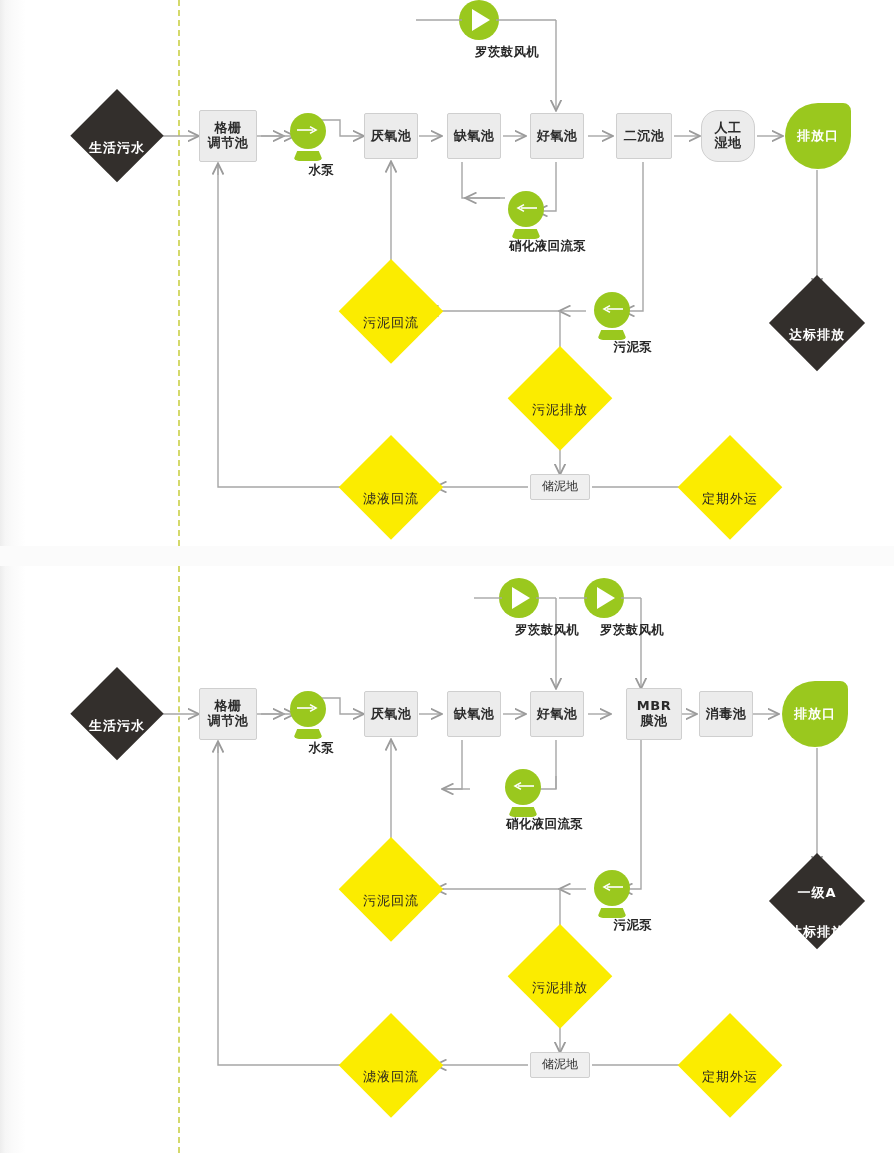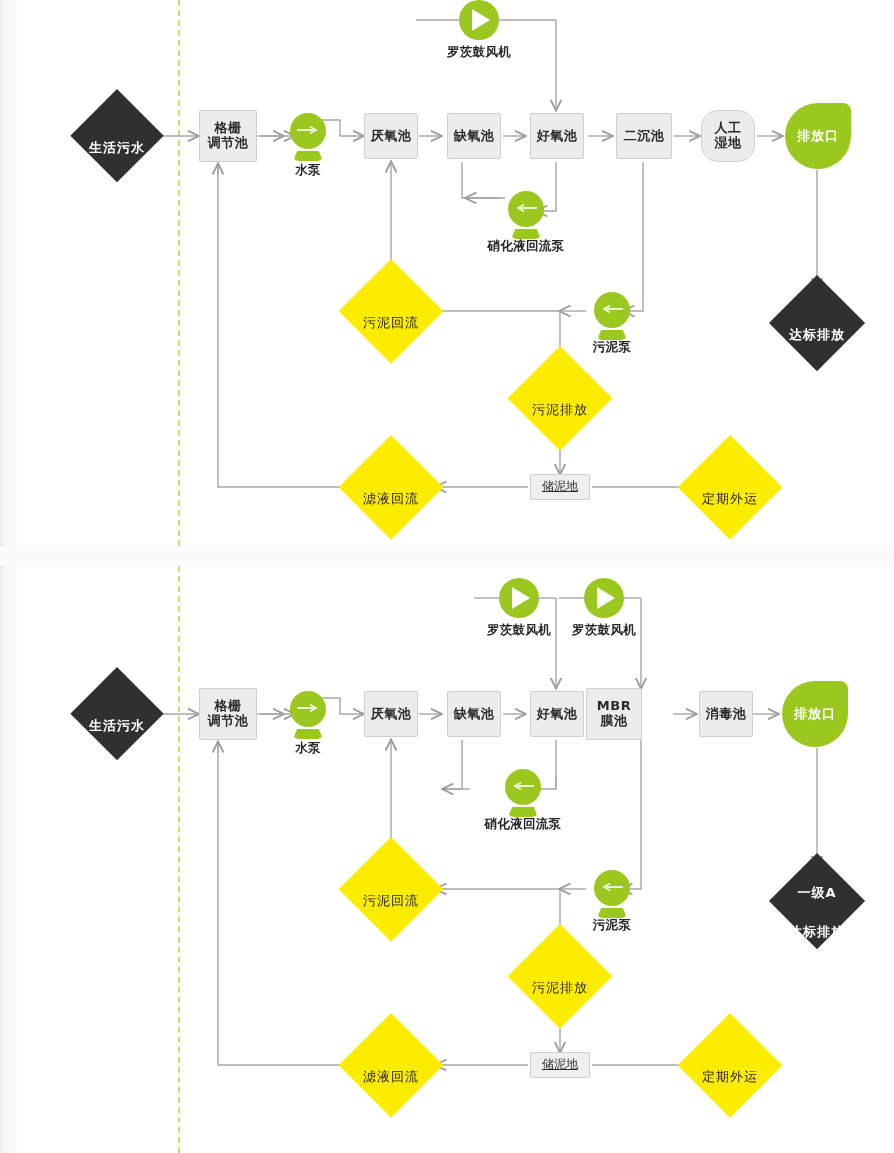--- a/index.html
+++ b/index.html
@@ -29,21 +29,21 @@
   svg.wires{position:absolute;left:0;top:0;overflow:visible;}
 
   .node{position:absolute;box-sizing:border-box;display:flex;align-items:center;
         justify-content:center;text-align:center;line-height:1.15;}
 
   
   .rect{
     background:#ececec;border:1px solid #cfcfcf;border-radius:2px;
     color:#2b2b2b;font-size:13px;font-weight:600;letter-spacing:.5px;
   }
-  .rect.small{font-size:12px;font-weight:500;letter-spacing:0;background:#efefef;text-decoration:underline;}
+  .rect.small{font-size:12px;font-weight:500;letter-spacing:0;background:#efefef;}
 
   
   .diamond{color:#fff;font-size:13px;font-weight:700;letter-spacing:1px;}
   .diamond .dmbg{position:absolute;left:50%;top:50%;width:70.7%;height:70.7%;
      transform:translate(-50%,-50%) rotate(45deg);}
   .diamond .dmtx{position:relative;z-index:2;margin-top:24px;}
   .dm-dark .dmbg{background:#332f2c;}
   .dm-dark .dmtx{color:#ffffff;}
   .dm-yellow .dmbg{background:#fbec00;}
   .dm-yellow .dmtx{color:#231f20;font-weight:400;}
@@ -64,21 +64,21 @@
      background:#9ac81e;}
   .blower .tri{position:absolute;left:13px;top:9px;width:0;height:0;
      border-top:11px solid transparent;border-bottom:11px solid transparent;
      border-left:18px solid #ffffff;}
 
   
   .leaf{background:#9ac81e;color:#ffffff;font-size:13px;font-weight:700;letter-spacing:1px;
         border-radius:50% 12% 50% 50%/50% 12% 50% 50%;}
 
   .caption{position:absolute;color:#262626;font-size:12.5px;font-weight:700;
-     white-space:nowrap;text-align:center;letter-spacing:.3px;}
+     white-space:nowrap;text-align:right;letter-spacing:.3px;}
 
   .dashline{position:absolute;top:0;height:100%;width:0;
      border-left:2px dashed #d4d96b;}
 </style>
 </head>
 <body>
 
 <div class="page" id="panel-a">
   <div class="layer">
 
@@ -321,21 +321,21 @@
     <div class="node rect" style="left:364px;top:125px;width:54px;height:46px;">
         <span>厌氧池</span>
       </div>
     <div class="node rect" style="left:447px;top:125px;width:54px;height:46px;">
         <span>缺氧池</span>
       </div>
     <div class="node rect" style="left:530px;top:125px;width:54px;height:46px;">
         <span>好氧池</span>
       </div>
 
-    <div class="node rect" style="left:586px;top:122px;width:56px;height:52px;flex-direction:column;">
+    <div class="node rect" style="left:626px;top:122px;width:56px;height:52px;flex-direction:column;">
       <span>MBR</span>
       <span>膜池</span>
     </div>
 
     <div class="node rect" style="left:699px;top:125px;width:54px;height:46px;">
         <span>消毒池</span>
       </div>
 
     <div class="node leaf" style="left:782px;top:115px;width:66px;height:66px;">
         <span>排放口</span>

